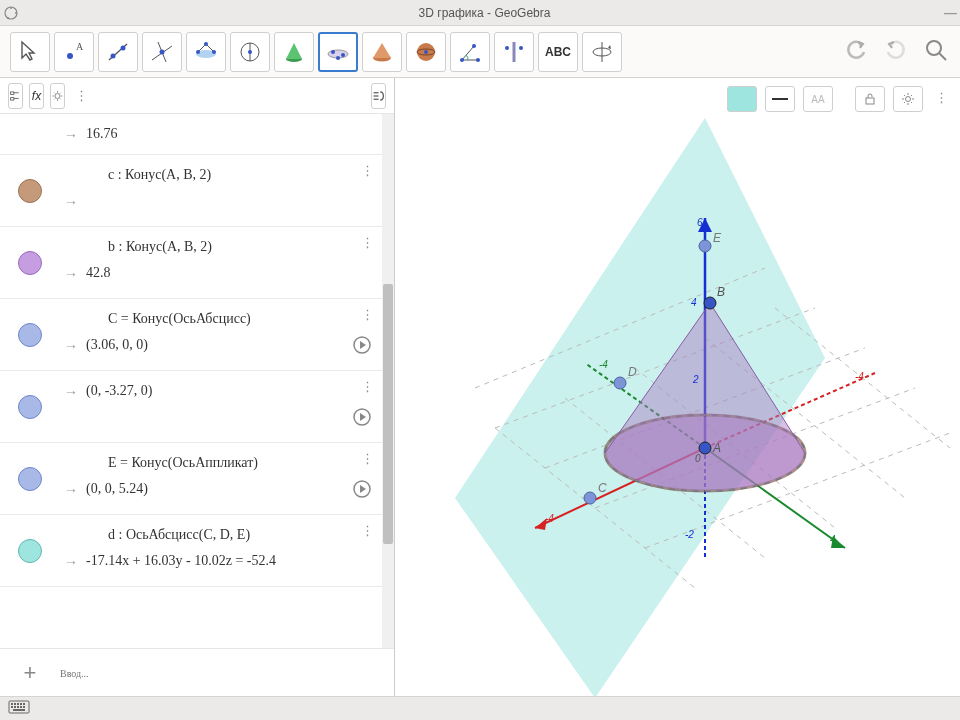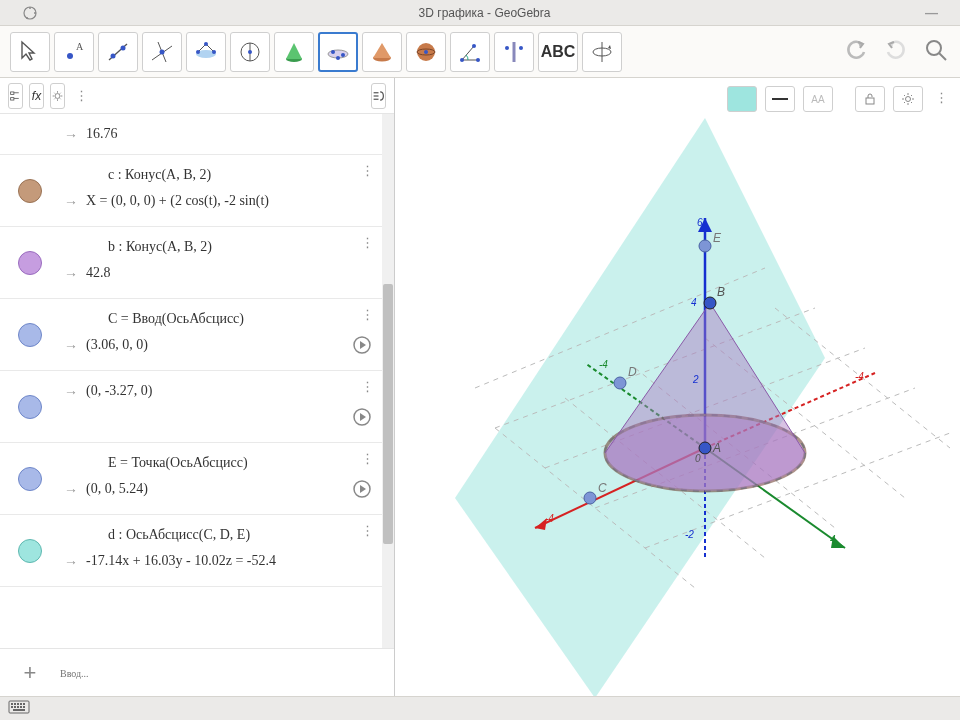--- a/index.html
+++ b/index.html
@@ -1,30 +1,30 @@
 <!DOCTYPE html>
 <html><head>
 <meta charset="utf-8">
 <style>
   * { box-sizing: border-box; margin: 0; padding: 0; }
   body { font-family: Arial, sans-serif; font-size: 13px; background: #ebeae8; width: 960px; height: 720px; overflow: hidden; color: #333; }
   
   
-  .titlebar { height: 26px; background: #ebeae8; display: flex; align-items: center; padding: 0 22px; border-bottom: 1px solid #d6d4cf; }
+  .titlebar { height: 26px; background: #ebeae8; display: flex; align-items: center; padding: 0 3px; border-bottom: 1px solid #d6d4cf; }
   .titlebar .spacer { flex: 1; }
   .titlebar .title { flex: 0; white-space: nowrap; color: #555; font-size: 12px; }
   .app-icon { width: 16px; height: 16px; margin-right: 6px; }
   .minimize { color: #999; font-weight: bold; }
 
   
   .toolbar { height: 52px; background: #fbfaf8; border-bottom: 1px solid #d6d4cf; display: flex; align-items: center; padding: 0 10px; gap: 4px; }
   .tool { width: 40px; height: 40px; border: 1px solid #cfcfcf; border-radius: 3px; background: #fff; display: flex; align-items: center; justify-content: center; position: relative; }
   .tool.selected { border: 2px solid #3a7bcf; }
   .tool svg { width: 28px; height: 28px; }
-  .tool-abc { font-size: 16px; font-weight: bold; color: #333; }
+  .tool-abc { font-size: 12px; font-weight: bold; color: #333; }
   .toolbar-spacer { flex: 1; }
   .toolbar-right { display: flex; gap: 12px; align-items: center; }
   .undo-redo svg, .search-ico svg { width: 28px; height: 28px; stroke: #aaa; fill: none; stroke-width: 2; }
 
   
   .main { display: flex; height: calc(720px - 26px - 52px - 24px); }
   
   
   .algebra { width: 395px; background: #fff; border-right: 1px solid #ccc; display: flex; flex-direction: column; }
   .alg-toolbar { height: 36px; border-bottom: 1px solid #e5e5e5; display: flex; align-items: center; padding: 0 8px; gap: 6px; }
@@ -241,21 +241,20 @@
 
         <div class="alg-row">
           <div class="color-cell">
               <div class="color-dot" style="background:#c49a7a;border:1px solid #9a7355;"></div>
             </div>
           <div class="content-cell">
             <span class="more-v">⋮</span>
             <div class="def-line">c : Конус(A, B, 2)</div>
             <div class="val-line">
                 <span class="arrow">→</span>
-                <span>X = (0, 0, 0) + (2 cos(t), -2 sin(t)</span>
               </div>
           </div>
         </div>
 
         <div class="alg-row">
           <div class="color-cell">
               <div class="color-dot" style="background:#c69de0;border:1px solid #9a6cbf;"></div>
             </div>
           <div class="content-cell">
             <span class="more-v">⋮</span>
@@ -266,21 +265,21 @@
               </div>
           </div>
         </div>
 
         <div class="alg-row">
           <div class="color-cell">
               <div class="color-dot" style="background:#a8b9e8;border:1px solid #6f87c9;"></div>
             </div>
           <div class="content-cell">
             <span class="more-v">⋮</span>
-            <div class="def-line">C = Ввод(ОсьАбсцисс)</div>
+            <div class="def-line">C = Конус(ОсьАбсцисс)</div>
             <div class="val-line">
                 <span class="arrow">→</span>
                 <span>(3.06, 0, 0)</span>
               </div>
             <span class="play"><svg viewBox="0 0 20 20">
                   <circle cx="10" cy="10" r="8" fill="none" stroke="#888" stroke-width="1.5"></circle>
                   <path d="M8 6 L14 10 L8 14 Z" fill="#888"></path>
                 </svg></span>
           </div>
         </div>
@@ -301,21 +300,21 @@
                 </svg></span>
           </div>
         </div>
 
         <div class="alg-row">
           <div class="color-cell">
               <div class="color-dot" style="background:#a8b9e8;border:1px solid #6f87c9;"></div>
             </div>
           <div class="content-cell">
             <span class="more-v">⋮</span>
-            <div class="def-line">E = Точка(ОсьАбсцисс)</div>
+            <div class="def-line">E = Конус(ОсьАппликат)</div>
             <div class="val-line">
                 <span class="arrow">→</span>
                 <span>(0, 0, 5.24)</span>
               </div>
             <span class="play"><svg viewBox="0 0 20 20">
                   <circle cx="10" cy="10" r="8" fill="none" stroke="#888" stroke-width="1.5"></circle>
                   <path d="M8 6 L14 10 L8 14 Z" fill="#888"></path>
                 </svg></span>
           </div>
         </div>

